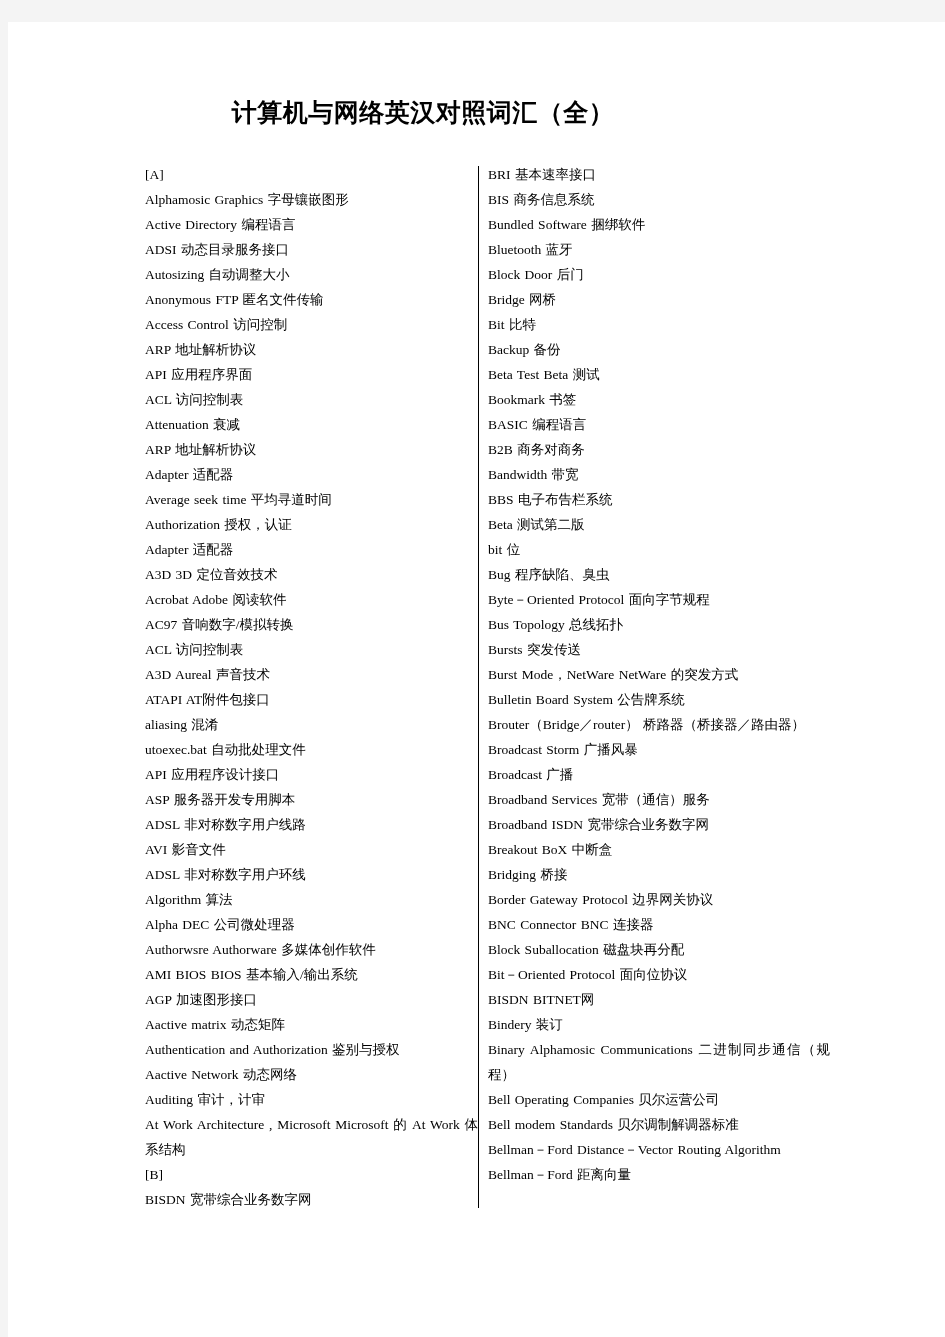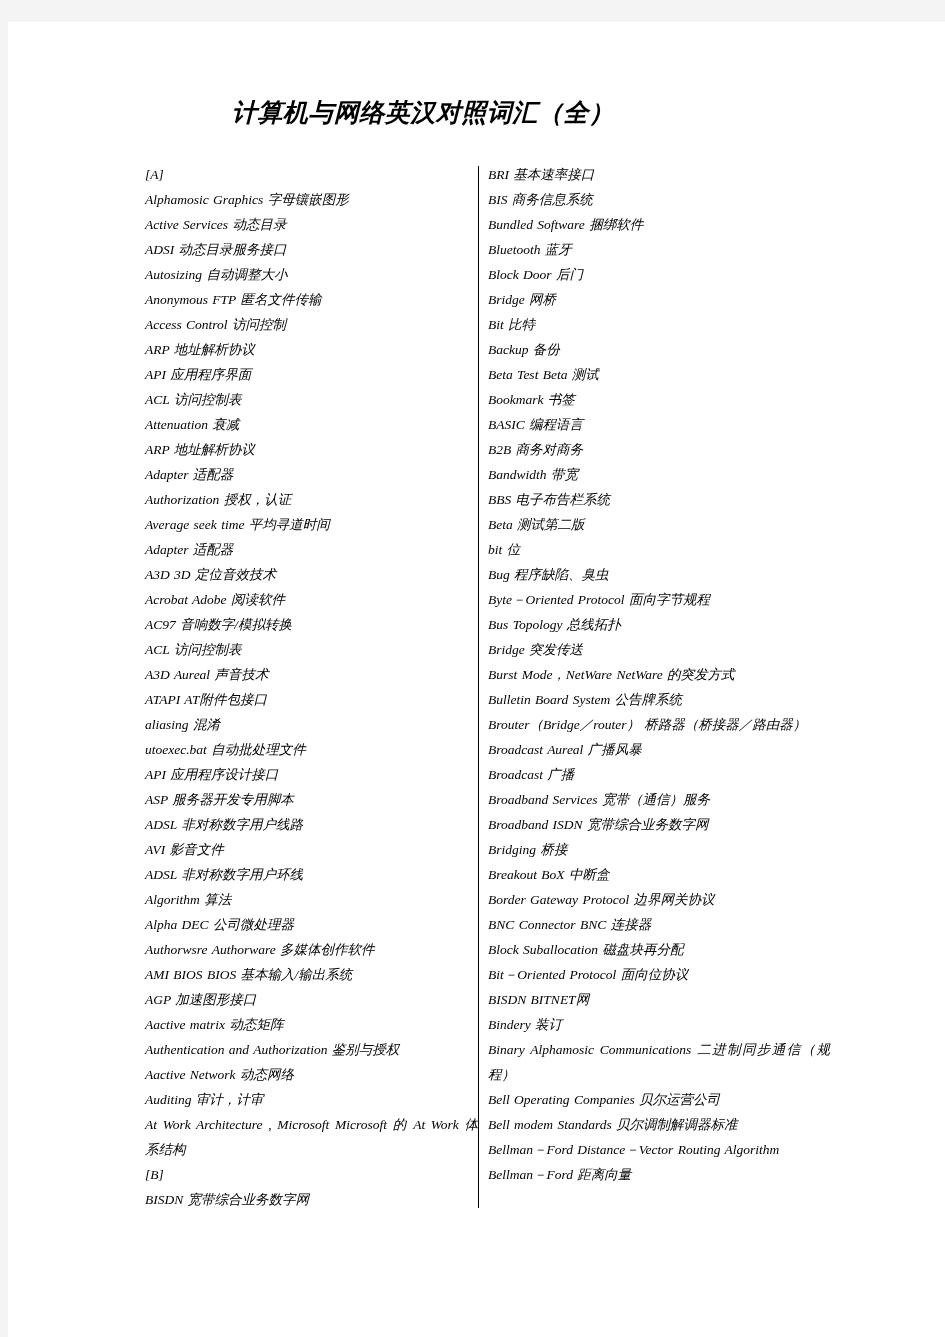--- a/index.html
+++ b/index.html
@@ -16,21 +16,20 @@
   }
 
   .page {
     position: absolute;
     left: 8px;
     top: 22px;
     width: 937px;
     height: 1315px;
     background: #ffffff;
     box-sizing: border-box;
-    font-style: italic;
   }
 
   .doc-title {
     margin: 0;
     padding: 0;
     position: absolute;
     left: 0;
     top: 74px;
     width: 830px;
     text-align: center;
@@ -104,33 +103,33 @@
 
   <h1 class="doc-title">计算机与网络英汉对照词汇（全）</h1>
 
   <div class="columns">
 
     <div class="col-divider"></div>
 
     <div class="column column-left">
         <p class="section-mark">[A]</p>
         <p class="entry">Alphamosic Graphics   字母镶嵌图形</p>
-        <p class="entry">Active Services   动态目录</p>
+        <p class="entry">Active Directory   编程语言</p>
         <p class="entry">ADSI  动态目录服务接口</p>
         <p class="entry">Autosizing   自动调整大小</p>
         <p class="entry">Anonymous FTP   匿名文件传输</p>
         <p class="entry">Access Control   访问控制</p>
         <p class="entry">ARP  地址解析协议</p>
         <p class="entry">API  应用程序界面</p>
         <p class="entry">ACL  访问控制表</p>
         <p class="entry">Attenuation   衰减</p>
         <p class="entry">ARP  地址解析协议</p>
         <p class="entry">Adapter  适配器</p>
+        <p class="entry">Average seek time   平均寻道时间</p>
         <p class="entry">Authorization  授权，认证</p>
-        <p class="entry">Average seek time   平均寻道时间</p>
         <p class="entry">Adapter  适配器</p>
         <p class="entry">A3D 3D 定位音效技术</p>
         <p class="entry">Acrobat Adobe 阅读软件</p>
         <p class="entry">AC97  音响数字/模拟转换</p>
         <p class="entry">ACL  访问控制表</p>
         <p class="entry">A3D Aureal 声音技术</p>
         <p class="entry">ATAPI AT附件包接口</p>
         <p class="entry">aliasing   混淆</p>
         <p class="entry">utoexec.bat   自动批处理文件</p>
         <p class="entry">API  应用程序设计接口</p>
@@ -165,30 +164,30 @@
         <p class="entry">Bookmark  书签</p>
         <p class="entry">BASIC  编程语言</p>
         <p class="entry">B2B  商务对商务</p>
         <p class="entry">Bandwidth  带宽</p>
         <p class="entry">BBS  电子布告栏系统</p>
         <p class="entry">Beta  测试第二版</p>
         <p class="entry">bit  位</p>
         <p class="entry">Bug  程序缺陷、臭虫</p>
         <p class="entry">Byte－Oriented Protocol   面向字节规程</p>
         <p class="entry">Bus Topology   总线拓扑</p>
-        <p class="entry">Bridge  突发传送</p>
+        <p class="entry">Bursts  突发传送</p>
         <p class="entry">Burst Mode，NetWare NetWare 的突发方式</p>
         <p class="entry">Bulletin Board System   公告牌系统</p>
         <p class="entry">Brouter（Bridge／router）  桥路器（桥接器／路由器）</p>
-        <p class="entry">Broadcast Aureal   广播风暴</p>
+        <p class="entry">Broadcast Storm   广播风暴</p>
         <p class="entry">Broadcast  广播</p>
         <p class="entry">Broadband Services   宽带（通信）服务</p>
         <p class="entry">Broadband ISDN  宽带综合业务数字网</p>
+        <p class="entry">Breakout BoX   中断盒</p>
         <p class="entry">Bridging   桥接</p>
-        <p class="entry">Breakout BoX   中断盒</p>
         <p class="entry">Border Gateway Protocol   边界网关协议</p>
         <p class="entry">BNC Connector BNC 连接器</p>
         <p class="entry">Block Suballocation   磁盘块再分配</p>
         <p class="entry">Bit－Oriented Protocol   面向位协议</p>
         <p class="entry">BISDN BITNET网</p>
         <p class="entry">Bindery  装订</p>
         <p class="entry">Binary Alphamosic Communications   二进制同步通信（规程）</p>
         <p class="entry">Bell Operating Companies   贝尔运营公司</p>
         <p class="entry">Bell modem Standards   贝尔调制解调器标准</p>
         <p class="entry">Bellman－Ford Distance－Vector Routing Algorithm</p>

